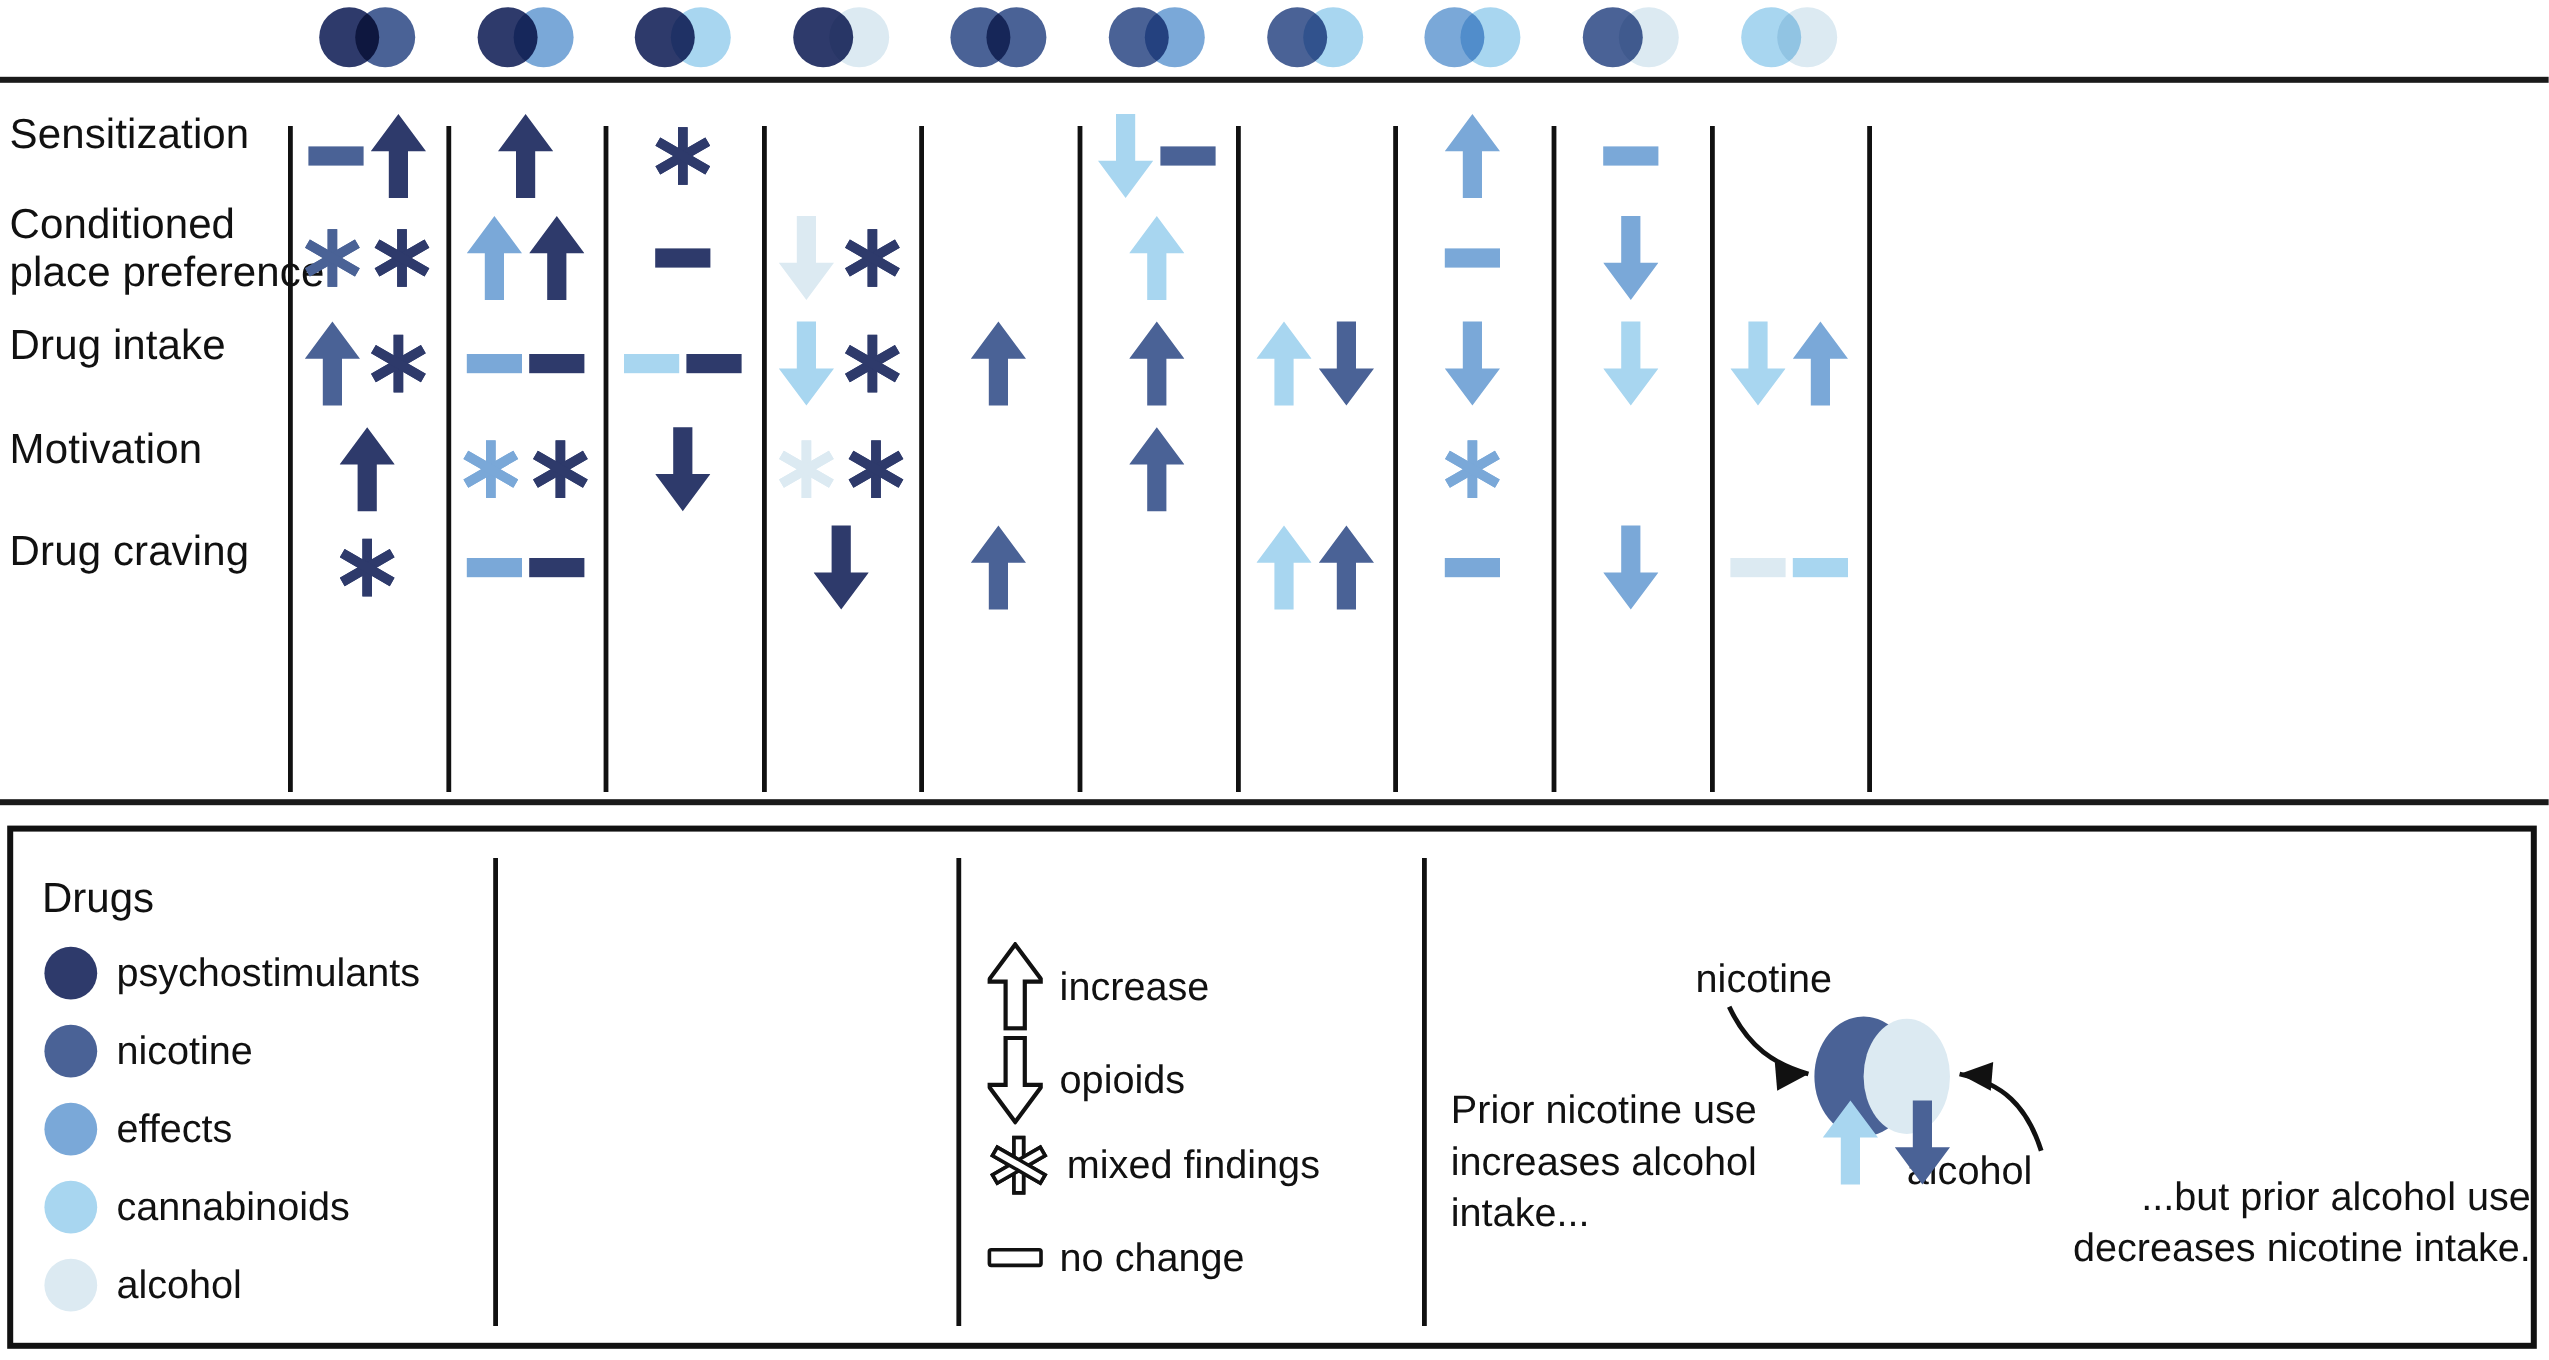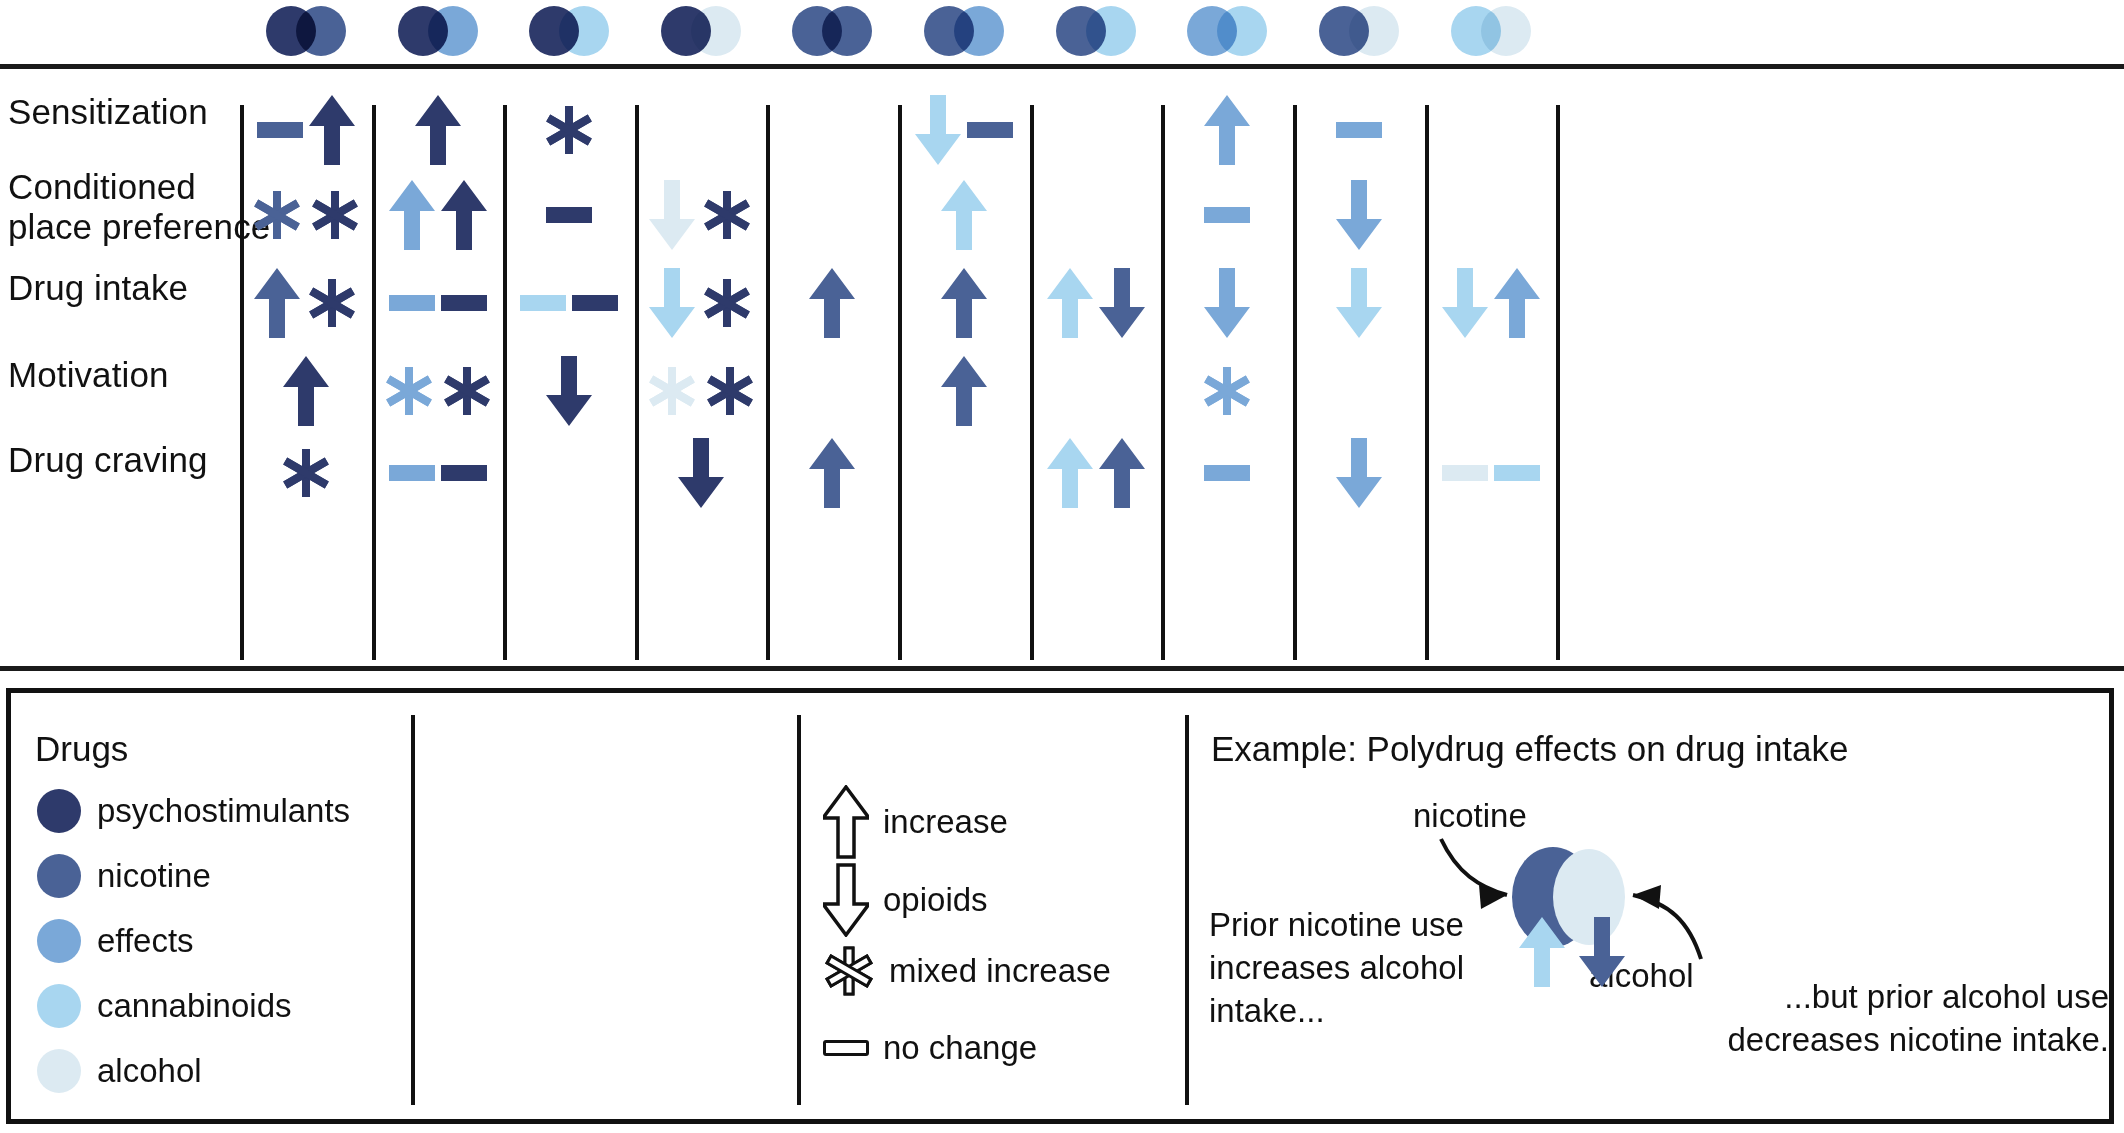--- a/index.html
+++ b/index.html
@@ -545,31 +545,30 @@
           <span class="g ast">
             <svg viewBox="0 0 52 52">
               <rect x="22" y="3" width="8" height="46" fill="#fff" stroke="#111" stroke-width="3" transform="rotate(0 26 26)"></rect>
               <rect x="22" y="3" width="8" height="46" fill="#fff" stroke="#111" stroke-width="3" transform="rotate(60 26 26)"></rect>
               <rect x="22" y="3" width="8" height="46" fill="#fff" stroke="#111" stroke-width="3" transform="rotate(120 26 26)"></rect>
               <rect x="22" y="3" width="8" height="46" fill="#fff" stroke="#111" stroke-width="3" transform="rotate(180 26 26)"></rect>
               <rect x="22" y="3" width="8" height="46" fill="#fff" stroke="#111" stroke-width="3" transform="rotate(240 26 26)"></rect>
               <rect x="22" y="3" width="8" height="46" fill="#fff" stroke="#111" stroke-width="3" transform="rotate(300 26 26)"></rect>
             </svg>
           </span>
-          <span class="lb">mixed increase</span>
+          <span class="lb">mixed findings</span>
         </div>
         <div class="behitem" style="left: 812px; top: 336px;">
           <span class="g dash">
             <i style="background:#fff;border:3px solid #111;box-sizing:border-box;border-radius:3px"></i>
           </span>
           <span class="lb">no change</span>
         </div>
       </div>
 
-    <div class="lgtitle" style="left:1200px;top:36px">Example: Polydrug effects on drug intake</div>
 
     <div style="position:absolute;left:1310px;top:98px;width:500px;height:200px">
       <svg width="500" height="200" viewBox="0 0 500 200">
         <text x="92" y="36" font-family="Liberation Sans, sans-serif" font-size="33" fill="#111" id="lbl-nic">nicotine</text>
         <path d="M120 48 C 136 82, 158 96, 186 104" fill="none" stroke="#111" stroke-width="4"></path>
         <polygon points="186,104 158,94 160,118" fill="#111"></polygon>
         <ellipse cx="232" cy="106" rx="41" ry="50" fill="#4a6296"></ellipse>
         <ellipse cx="268" cy="106" rx="36" ry="48" fill="#dceaf2"></ellipse>
         <path d="M380 168 C 368 130, 348 112, 312 104" fill="none" stroke="#111" stroke-width="4"></path>
         <polygon points="312,104 340,94 338,118" fill="#111"></polygon>

